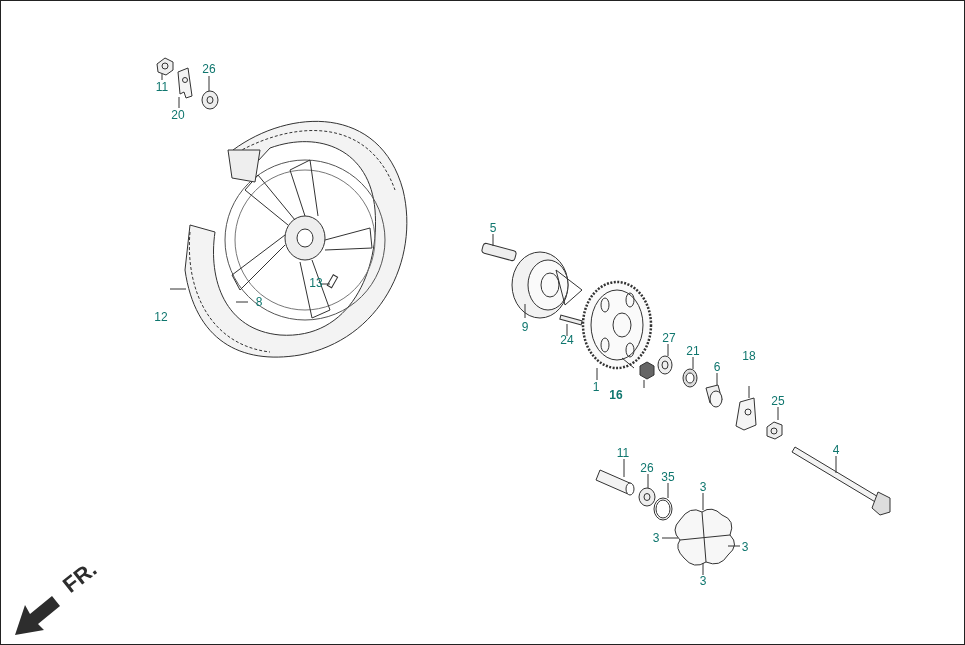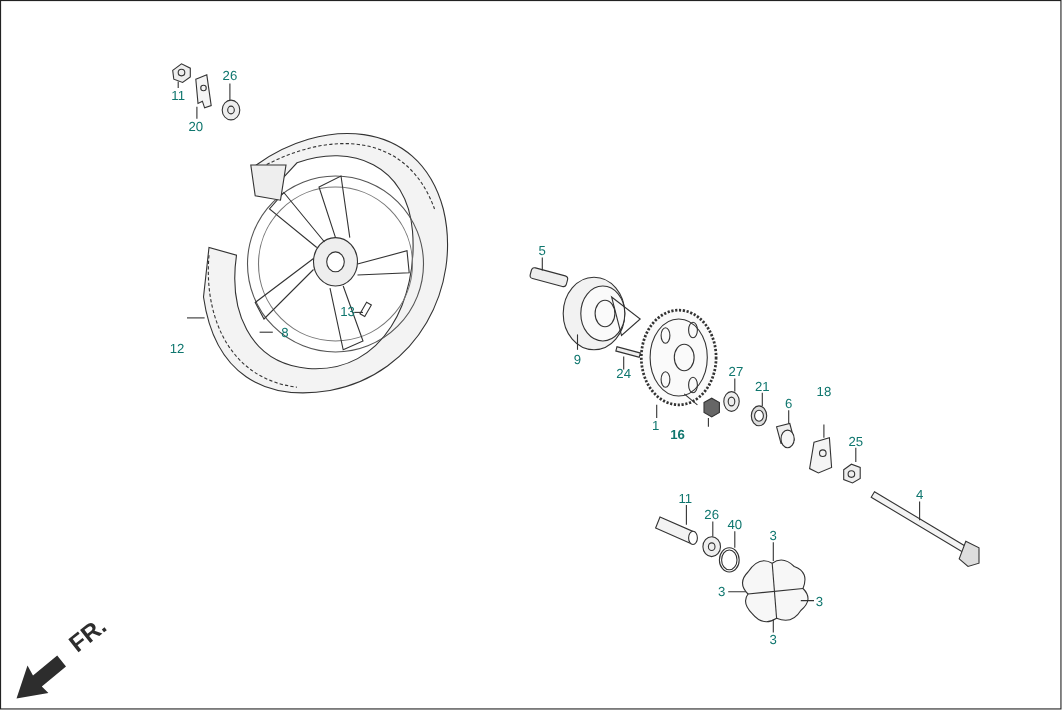--- a/index.html
+++ b/index.html
@@ -162,18 +162,18 @@
     <div class="lbl" style="left: 596px; top: 387px;">1</div>
     <div class="lbl" style="left: 669px; top: 338px;">27</div>
     <div class="lbl" style="left: 693px; top: 351px;">21</div>
     <div class="lbl" style="left: 616px; top: 395px; font-weight: bold;">16</div>
     <div class="lbl" style="left: 717px; top: 367px;">6</div>
     <div class="lbl" style="left: 749px; top: 356px;">18</div>
     <div class="lbl" style="left: 778px; top: 401px;">25</div>
     <div class="lbl" style="left: 836px; top: 450px;">4</div>
     <div class="lbl" style="left: 623px; top: 453px;">11</div>
     <div class="lbl" style="left: 647px; top: 468px;">26</div>
-    <div class="lbl" style="left: 668px; top: 477px;">40</div>
+    <div class="lbl" style="left: 668px; top: 477px;">35</div>
     <div class="lbl" style="left: 703px; top: 487px;">3</div>
     <div class="lbl" style="left: 656px; top: 538px;">3</div>
     <div class="lbl" style="left: 745px; top: 547px;">3</div>
     <div class="lbl" style="left: 703px; top: 581px;">3</div>
   </div>
 
 </body></html>

